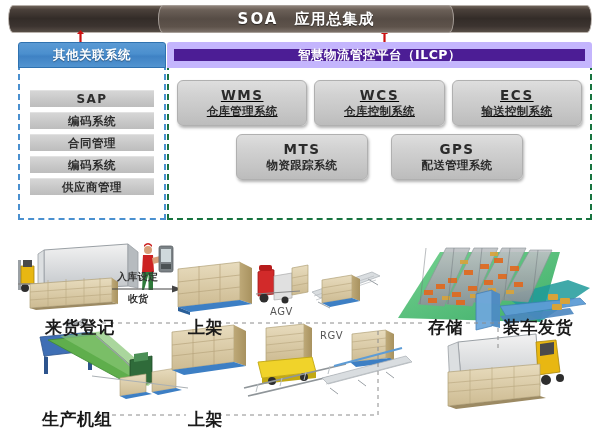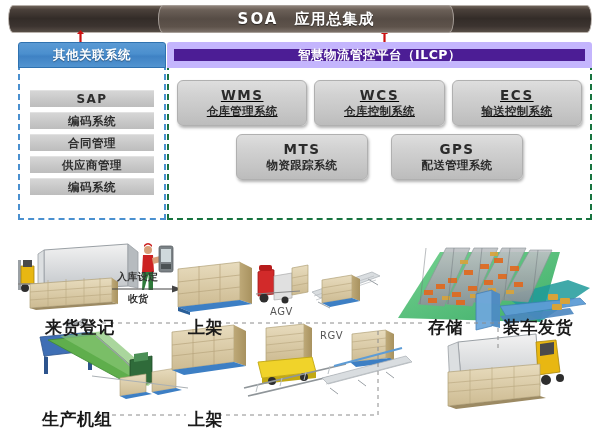--- a/index.html
+++ b/index.html
@@ -147,22 +147,22 @@
     </svg>
   </div>
 
   <div class="panel" id="panel-left">
     <div class="panel-box"></div>
     <div class="panel-head">其他关联系统</div>
     <div class="legacy-list">
       <div class="legacy-item latin">SAP</div>
       <div class="legacy-item">编码系统</div>
       <div class="legacy-item">合同管理</div>
+      <div class="legacy-item">编码系统</div>
       <div class="legacy-item">供应商管理</div>
-      <div class="legacy-item">编码系统</div>
     </div>
   </div>
 
   <div class="panel" id="panel-right">
     <div class="panel-box"></div>
     <div class="panel-head">智慧物流管控平台（ILCP）</div>
     <div class="modules">
       <div class="mod-row row1">
         <div class="mod">
           <div class="code">WMS</div>

